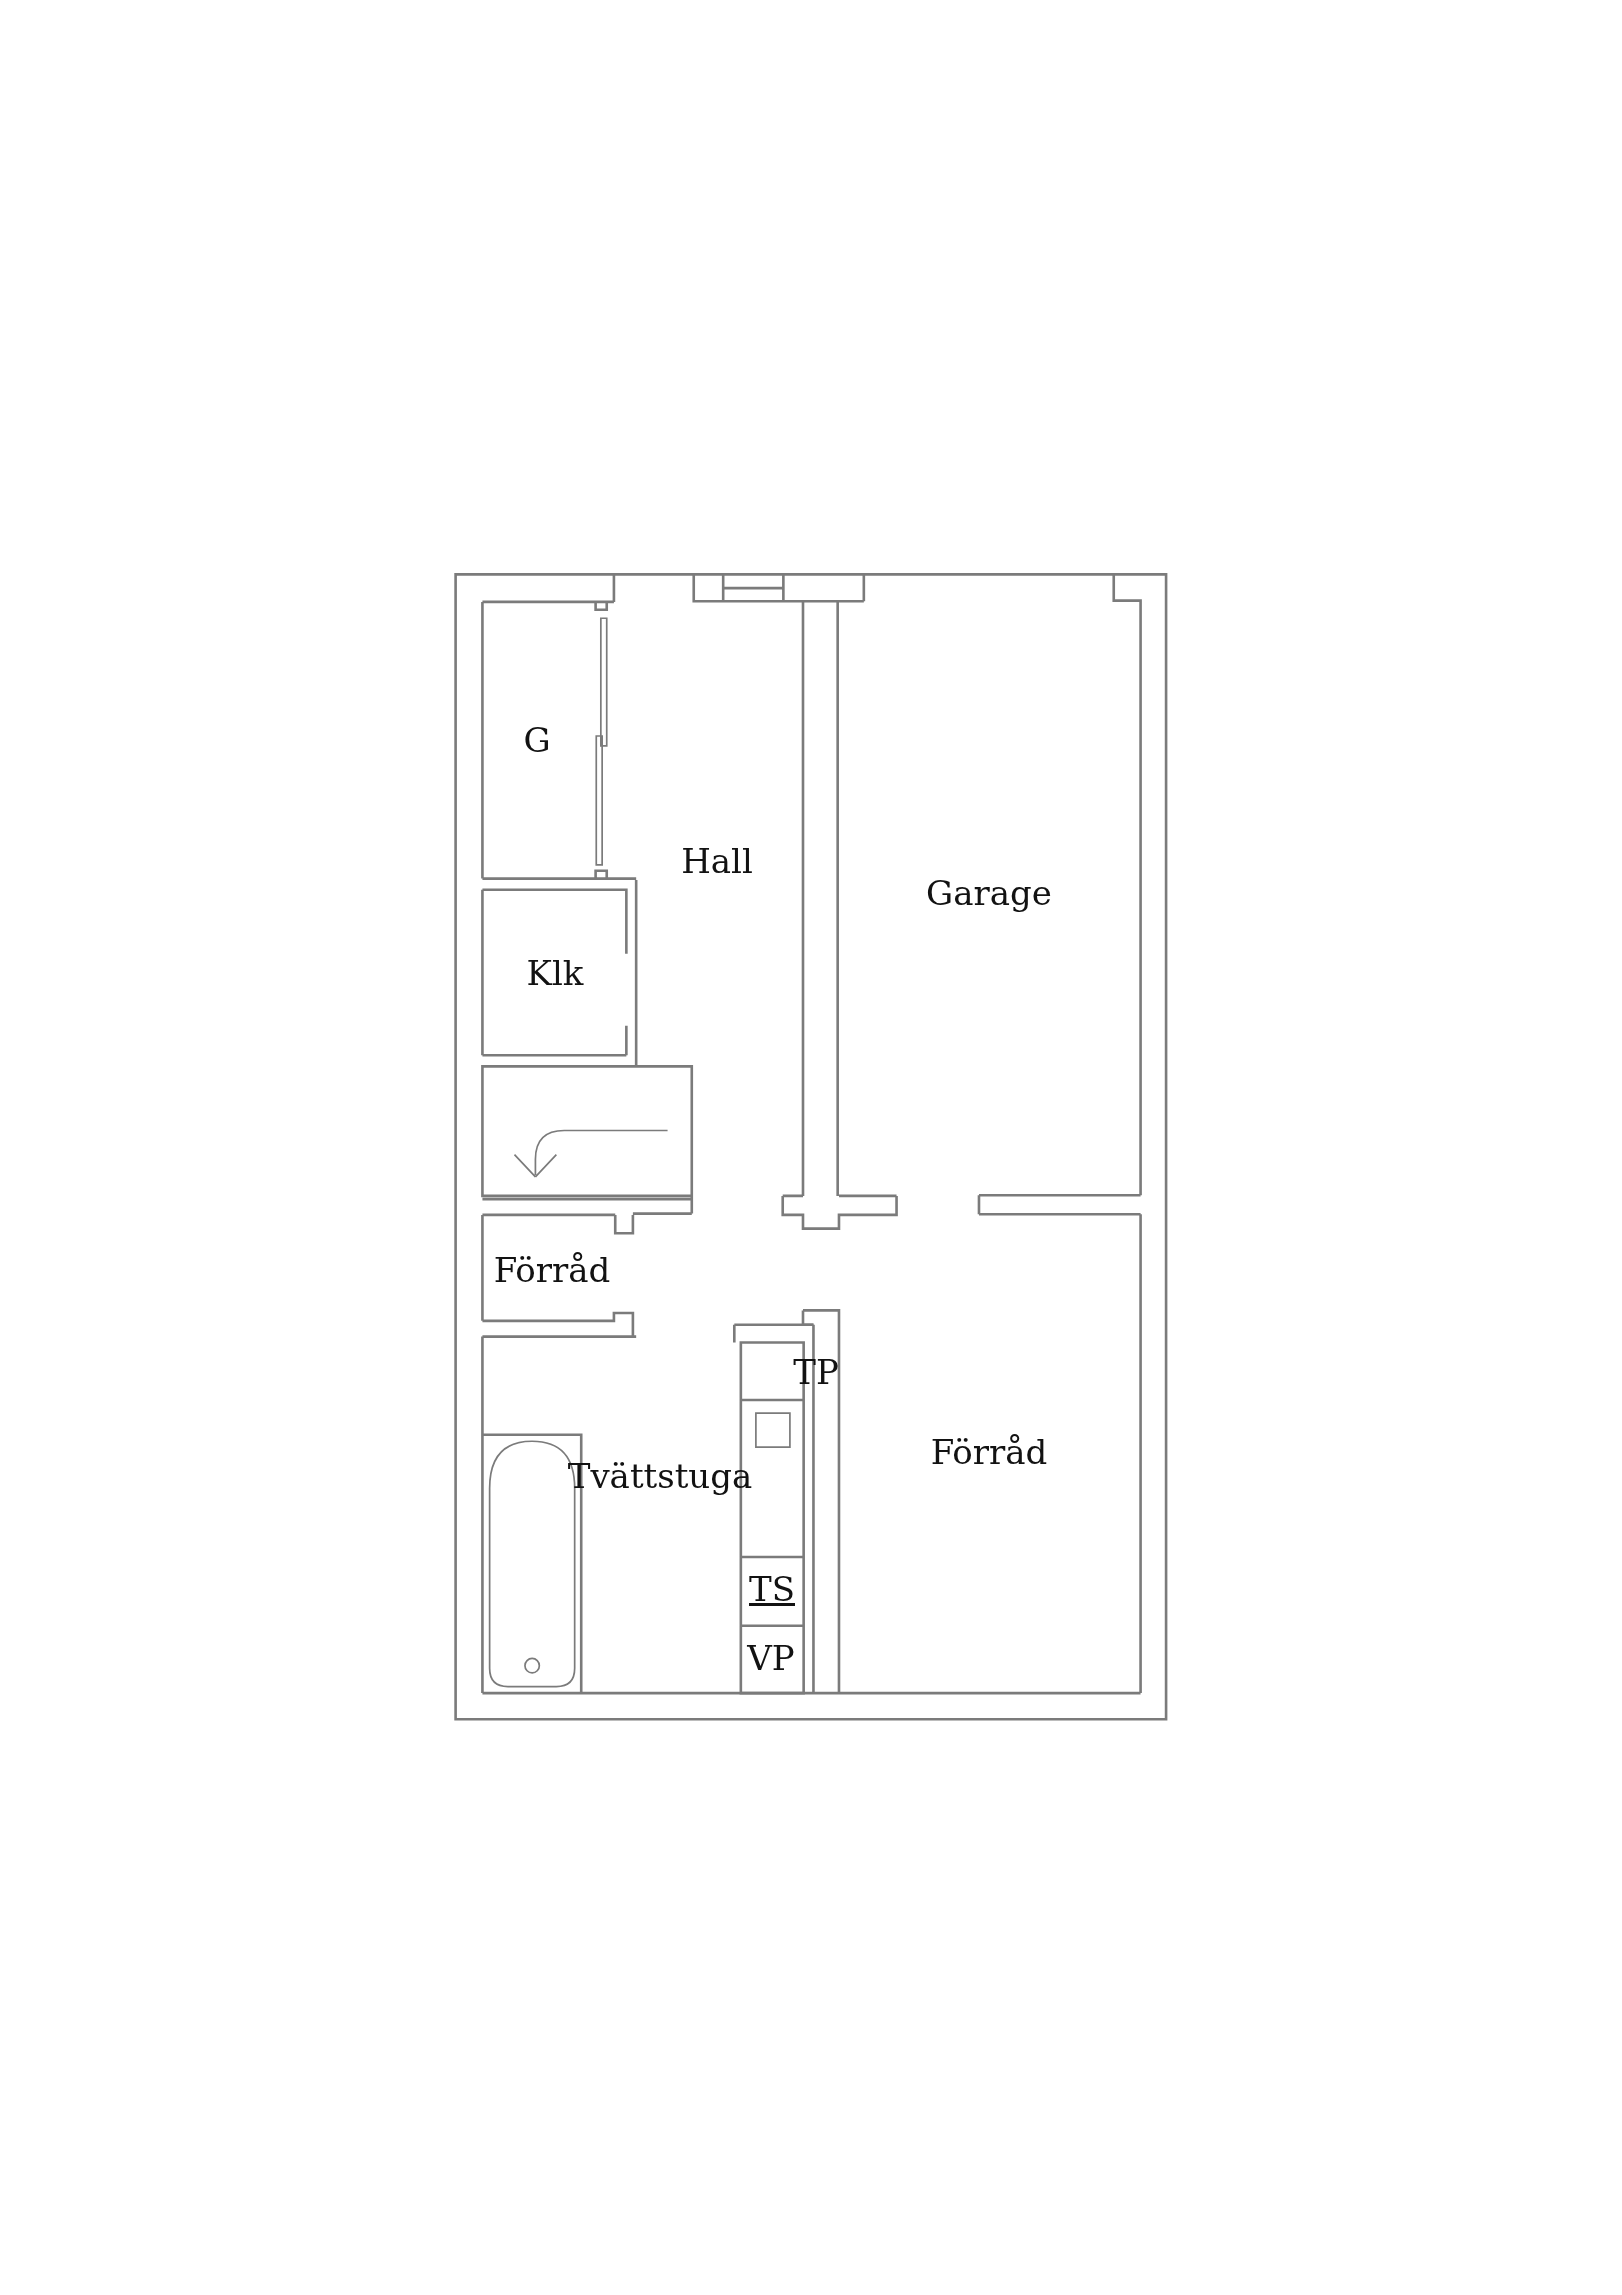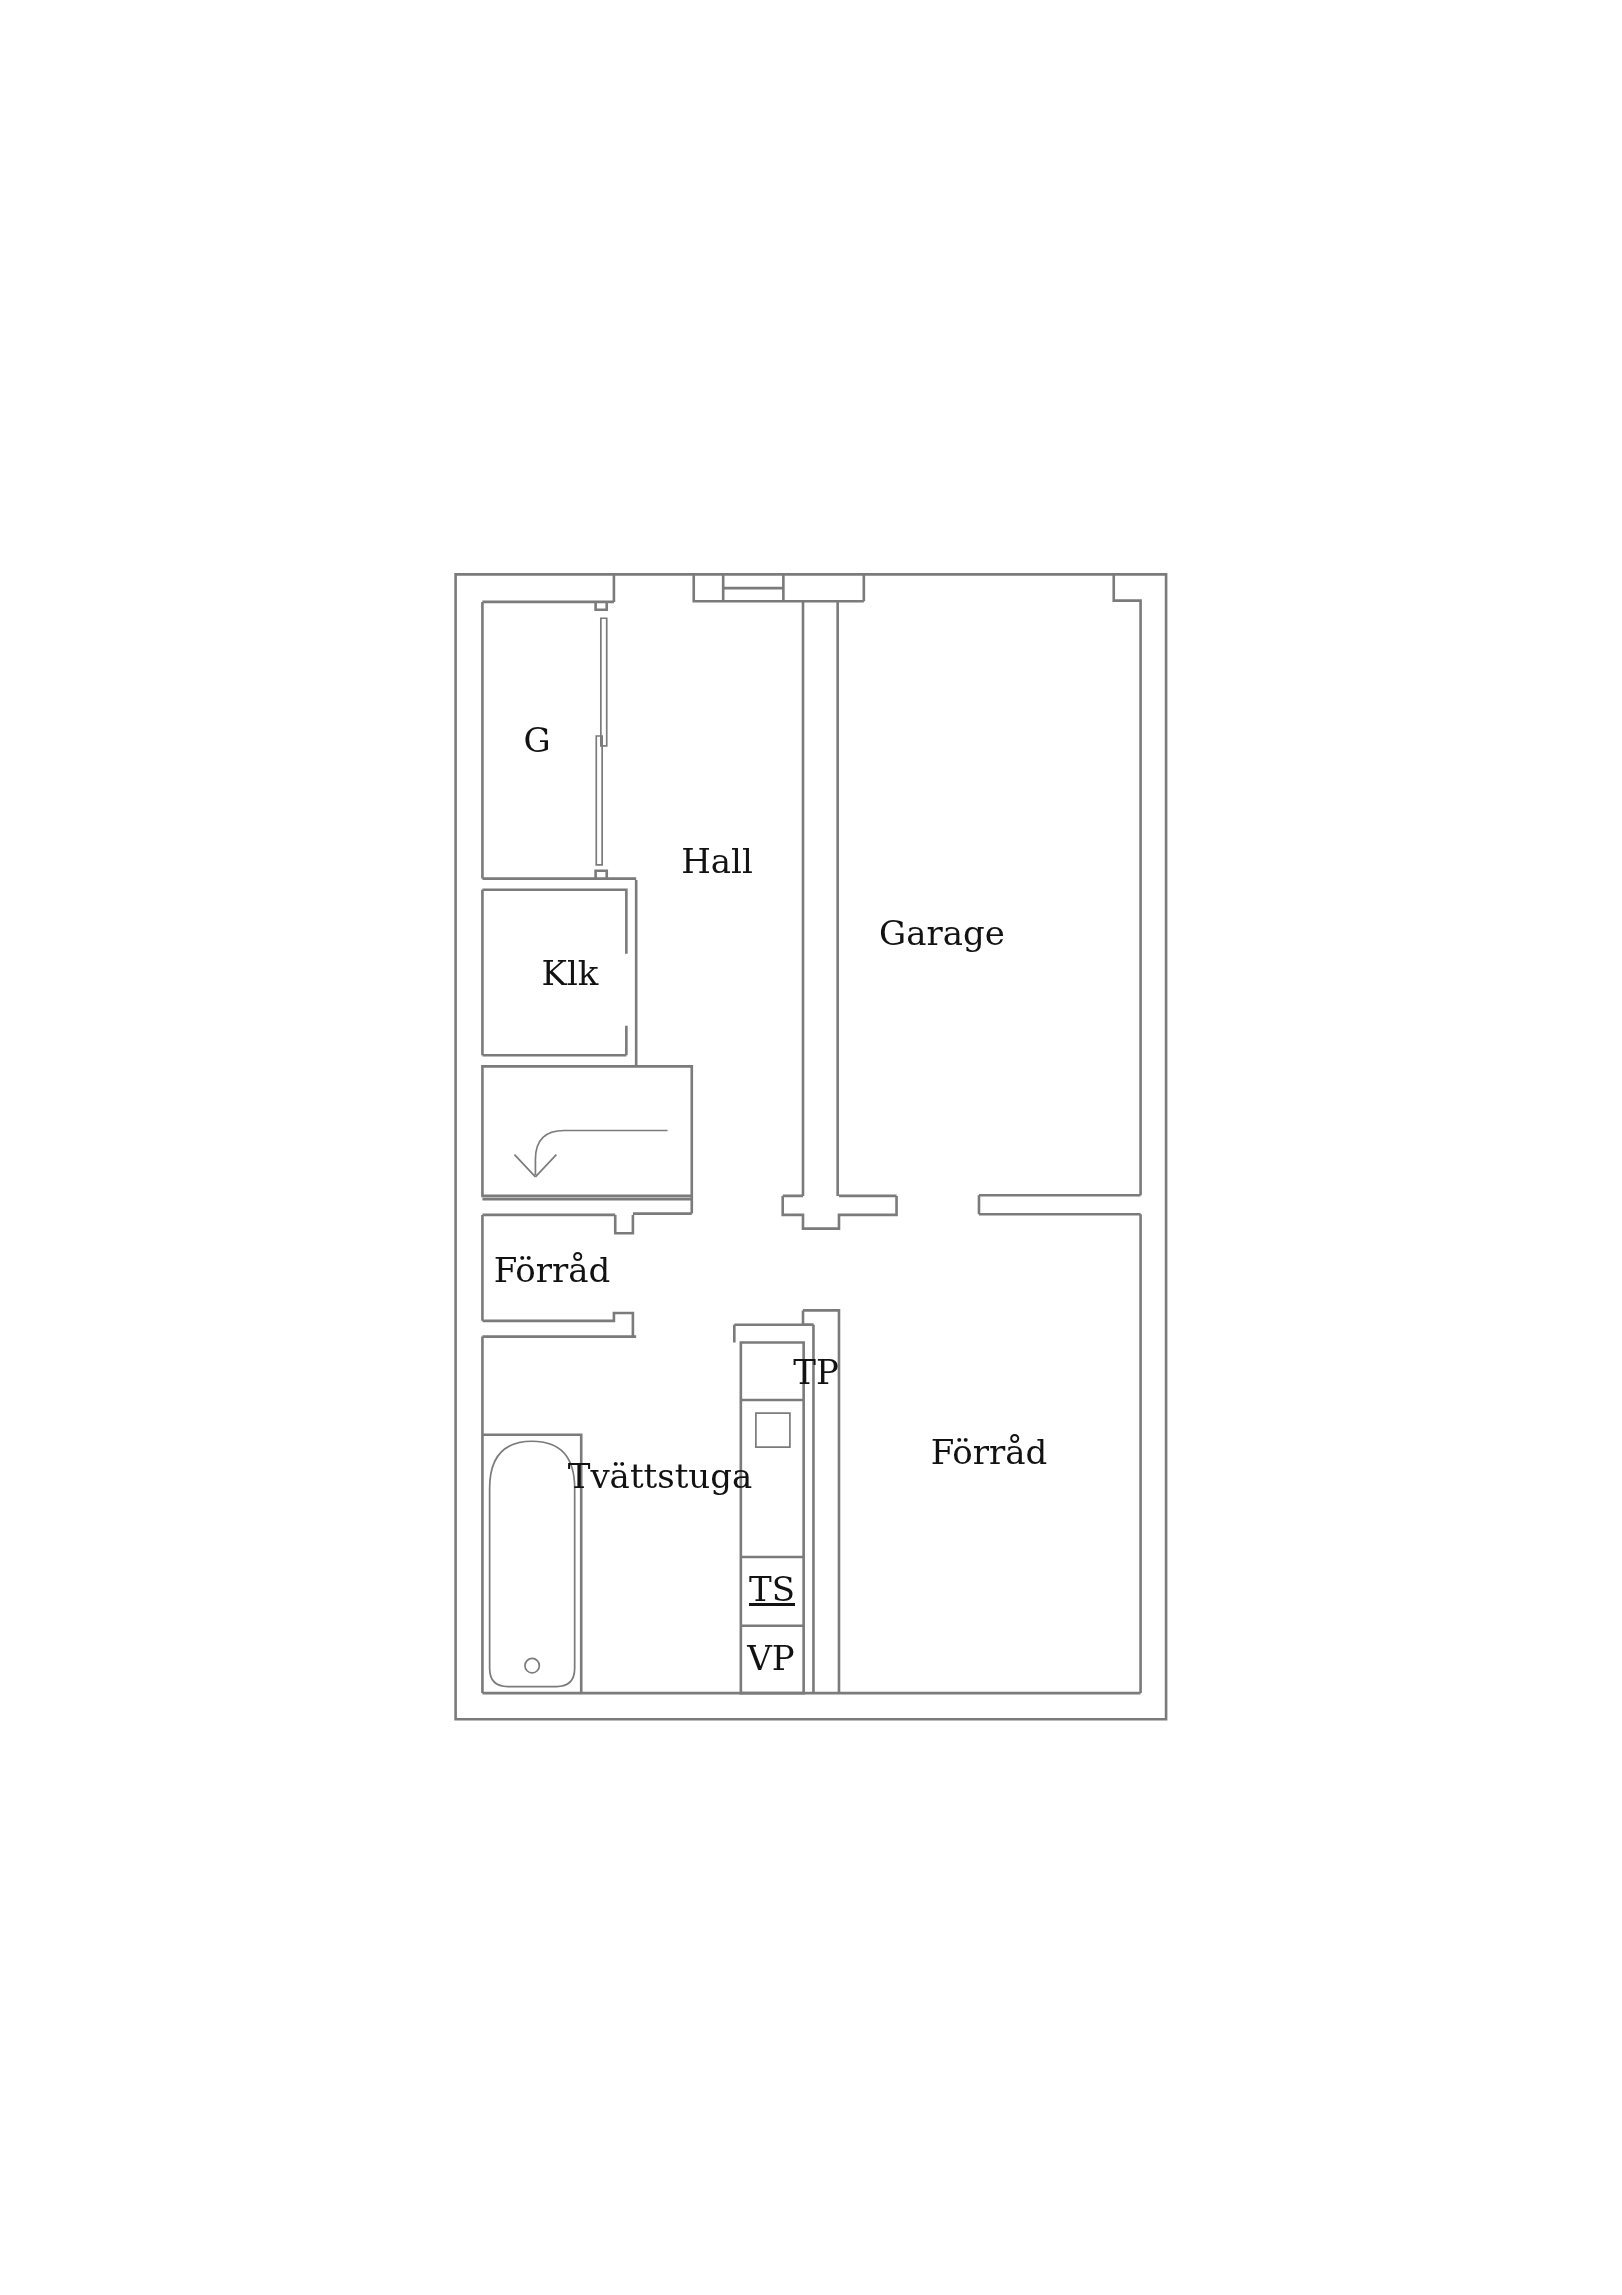--- a/index.html
+++ b/index.html
@@ -83,23 +83,23 @@
     <path class="fixture" d="M1155 2160 H1207 V2212 H1155 Z"></path>
 
     <path class="wall" d="M1227 2003 H1282 V2588 M1227 2003 V2025 H1243 M1243 2025 V2588"></path>
   </svg>
 
   
   <div class="room-label" style="left:537px; top:740px;">G</div>
 
   <div class="room-label" style="left:717px; top:861px;">Hall</div>
 
-  <div class="room-label" style="left:942px; top:893px;margin-top:40px;">Garage</div>
+  <div class="room-label" style="left:989px; top:893px;">Garage</div>
 
-  <div class="room-label" style="left:555px; top:973px;margin-left:15px;">Klk</div>
+  <div class="room-label" style="left:555px; top:973px;">Klk</div>
 
   <div class="room-label" style="left:552px; top:1270px;">Förråd</div>
 
   <div class="room-label" style="left:660px; top:1476px;">Tvättstuga</div>
 
   <div class="room-label" style="left:989px; top:1452px;">Förråd</div>
 
   <div class="room-label" style="left:816px; top:1372px;">TP</div>
 
   <div class="room-label" style="left:772px; top:1589px;text-decoration:underline;">TS</div>

